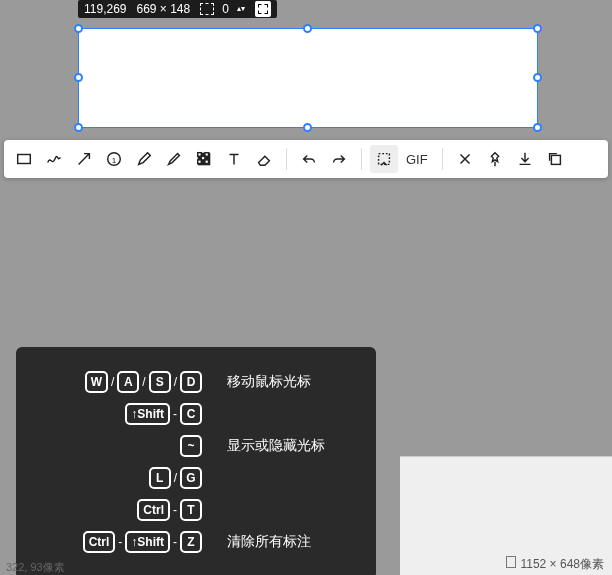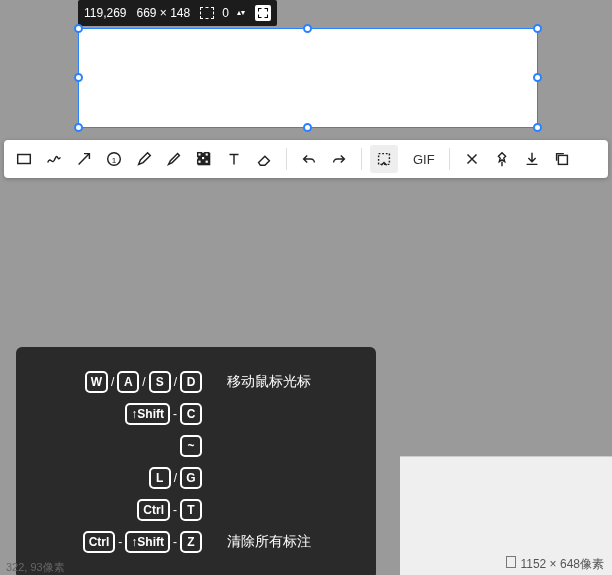--- a/index.html
+++ b/index.html
@@ -7,21 +7,21 @@
   body {
     background: #9a9a9a;
     font-family: -apple-system, "Segoe UI", Arial, sans-serif;
     position: relative;
   }
 
   
   .infobar {
     position: absolute;
     top: 0; left: 78px;
-    height: 26px;
+    height: 18px;
     background: #1c1c1c;
     color: #fff;
     display: flex;
     align-items: center;
     font-size: 12px;
     gap: 10px;
     padding: 0 6px;
     border-radius: 2px;
   }
   .infobar .seg { display: flex; gap: 8px; align-items: center; }
@@ -72,21 +72,21 @@
   }
   .tbtn {
     width:28px; height:28px;
     display:flex; align-items:center; justify-content:center;
     border-radius:3px;
     cursor:pointer;
     color:#222;
   }
   .tbtn.active { background:#eee; }
   .tbtn svg { width:18px; height:18px; stroke:#222; stroke-width:1.6; fill:none; }
-  .tbtn.text { font-size:13px; font-weight:500; width:auto; padding:0 6px; color:#333;margin-left:7px; }
+  .tbtn.text { font-size:13px; font-weight:500; width:auto; padding:0 6px; color:#333; }
   .sep { width:1px; height:22px; background:#ddd; margin:0 6px; }
 
   
   .content-panel {
     position:absolute;
     top:456px; left:400px; right:0; bottom:0;
     background:#efefef;
     border-top:1px solid #ccc;
   }
   .content-panel .status {
@@ -284,20 +284,21 @@
       <div class="keys">
         <span class="key">↑Shift</span>
         <span class="ksep">-</span>
         <span class="key">C</span>
       </div>
     </div>
     <div class="help-row">
       <div class="keys">
         <span class="key">~</span>
       </div>
+      <div class="help-label">显示或隐藏光标</div>
     </div>
     <div class="help-row">
       <div class="keys">
         <span class="key">L</span>
         <span class="ksep">/</span>
         <span class="key">G</span>
       </div>
     </div>
     <div class="help-row">
       <div class="keys">

